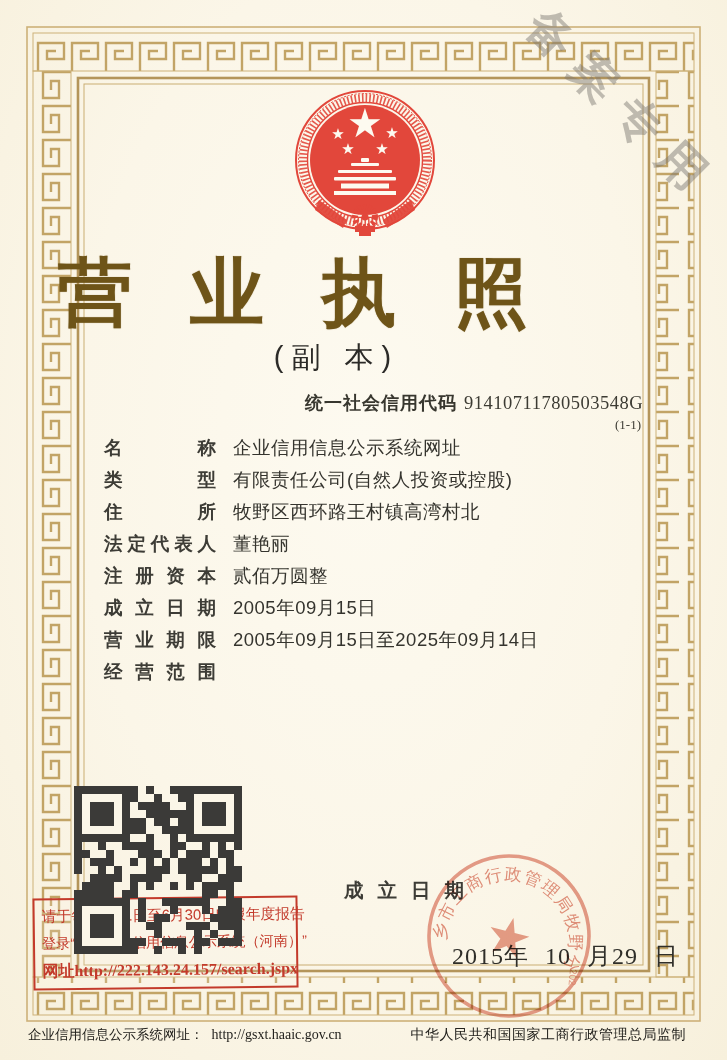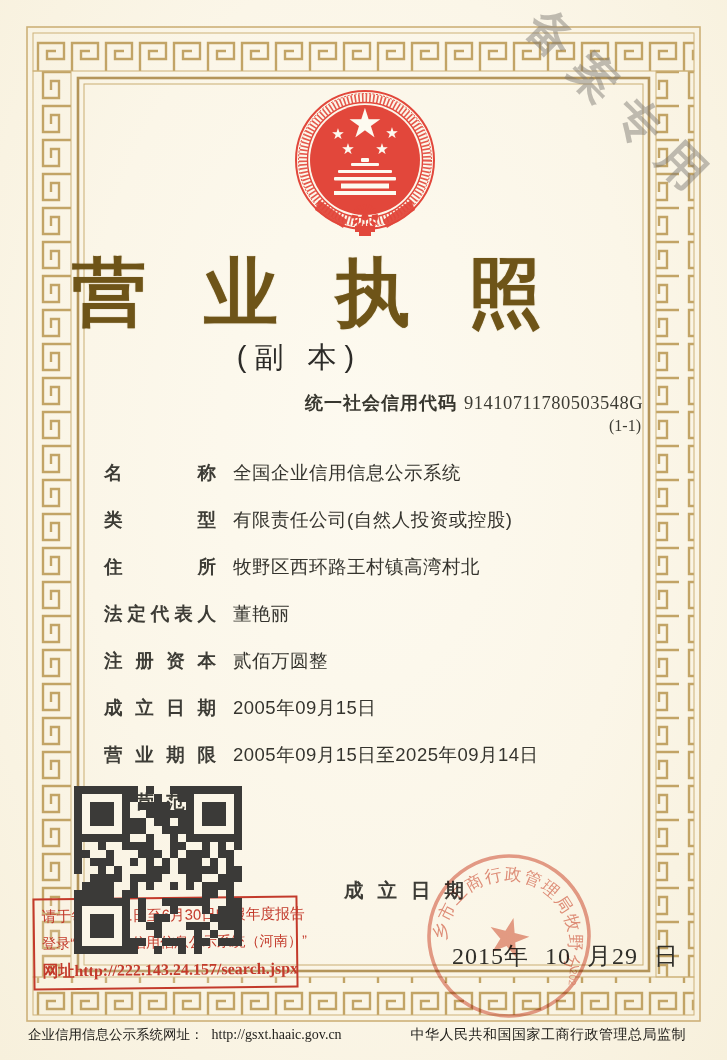--- a/index.html
+++ b/index.html
@@ -4,33 +4,33 @@
 <style>
   html,body{margin:0;padding:0;}
   body{width:727px;height:1060px;font-family:"Liberation Sans",sans-serif;}
   .page{position:relative;width:727px;height:1060px;overflow:hidden;
     background:radial-gradient(ellipse at 50% 42%, #fdfaf0 0%, #fbf6e8 55%, #f7f0dc 100%);}
   .abs{position:absolute;}
   
   .watermark{position:absolute;left:556px;top:-4px;transform:rotate(45deg);transform-origin:left top;
     font-size:46px;letter-spacing:16px;color:rgba(125,122,115,.48);font-weight:bold;white-space:nowrap;}
   
-  .title{position:absolute;top:244px;left:0;width:614px;text-align:center;
+  .title{position:absolute;top:244px;left:0;width:614px;text-align:left;
     font-size:74px;font-weight:bold;color:#6e5418;letter-spacing:58px;padding-left:58px;box-sizing:border-box;
     text-shadow:0 0 1px rgba(110,84,24,.6);}
   .subtitle{position:absolute;top:338px;left:0;width:599px;text-align:center;
-    font-size:29px;color:#2c2b28;letter-spacing:8px;font-weight:500;}
+    font-size:29px;color:#2c2b28;letter-spacing:8px;font-weight:500;padding-left:37px;}
   
   .code-line{position:absolute;top:391px;right:84px;display:flex;align-items:baseline;gap:7px;white-space:nowrap;}
   .code-line .lbl{font-size:18px;font-weight:bold;color:#38372f;letter-spacing:1px;}
   .code-line .val{font-size:18.5px;color:#3c3b33;font-family:"Liberation Serif",serif;letter-spacing:.5px;}
-  .sheet-no{position:absolute;top:417px;right:86px;font-size:16px;color:#3c3b33;font-family:"Liberation Serif",serif;}
+  .sheet-no{position:absolute;top:417px;right:86px;font-size:13px;color:#3c3b33;font-family:"Liberation Serif",serif;}
   
   .fields{position:absolute;left:104px;top:437px;width:545px;}
-  .frow{display:flex;align-items:flex-start;margin-bottom:10px;margin-top:25px;}
+  .frow{display:flex;align-items:flex-start;margin-bottom:10px;}
   .flabel{flex:0 0 112px;width:112px;font-size:18.5px;font-weight:600;color:#3d3c36;
     text-align:justify;text-align-last:justify;line-height:22px;}
   .fvalue{margin-left:17px;font-size:18.5px;color:#35342e;line-height:22px;white-space:pre-line;letter-spacing:.5px;}
   .frow.scope .fvalue{line-height:26.5px;}
   
   .qr{position:absolute;left:74px;top:786px;width:168px;height:168px;z-index:3;}
   .stamp{position:absolute;left:33px;top:897px;width:247px;padding:3px 7px;z-index:2;
     border:2px solid #c33a2b;color:#c33a2b;transform:rotate(-.7deg);background:rgba(255,250,240,.15);}
   .stamp .s1{font-size:14.8px;line-height:27px;white-space:nowrap;}
   .stamp .s2{font-size:14.2px;line-height:27px;white-space:nowrap;}
@@ -106,21 +106,21 @@
 
   <div class="code-line">
     <span class="lbl">统一社会信用代码</span>
     <span class="val">91410711780503548G</span>
   </div>
   <div class="sheet-no">(1-1)</div>
 
   <div class="fields">
     <div class="frow">
       <span class="flabel">名称</span>
-      <span class="fvalue">全国企业信用信息公示系统</span>
+      <span class="fvalue">企业信用信息公示系统网址</span>
     </div>
     <div class="frow">
       <span class="flabel">类型</span>
       <span class="fvalue">有限责任公司(自然人投资或控股)</span>
     </div>
     <div class="frow">
       <span class="flabel">住所</span>
       <span class="fvalue">牧野区西环路王村镇高湾村北</span>
     </div>
     <div class="frow">

